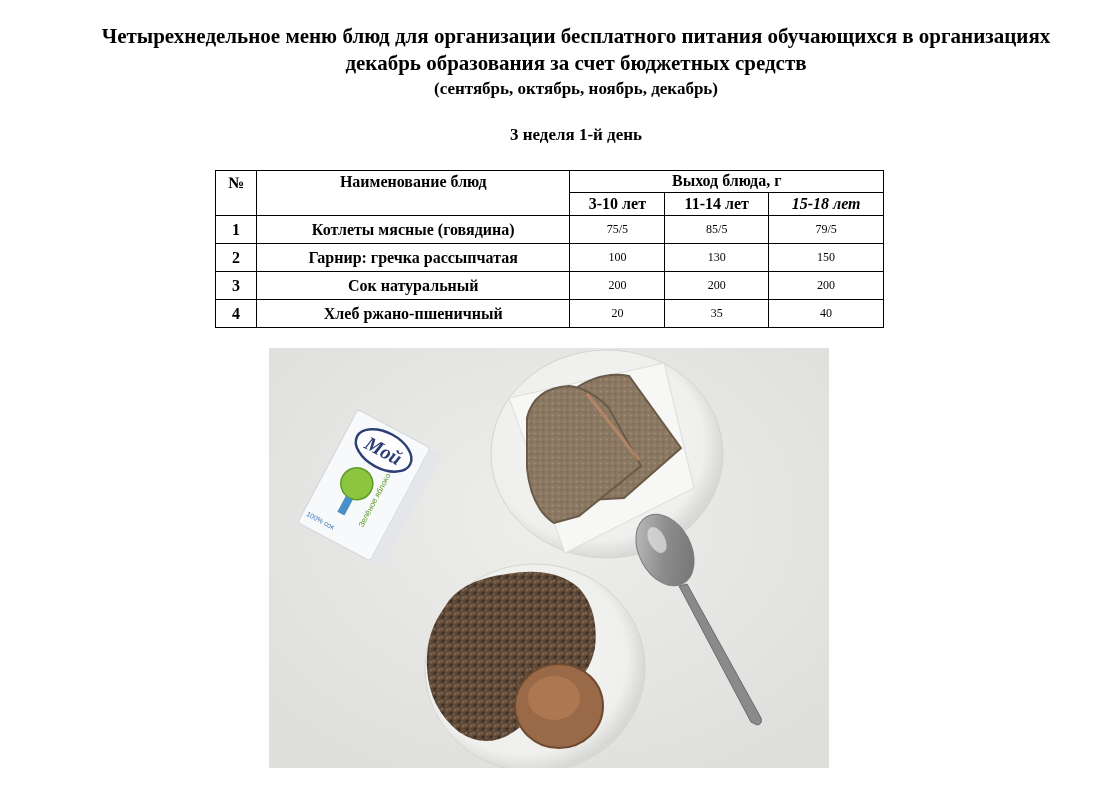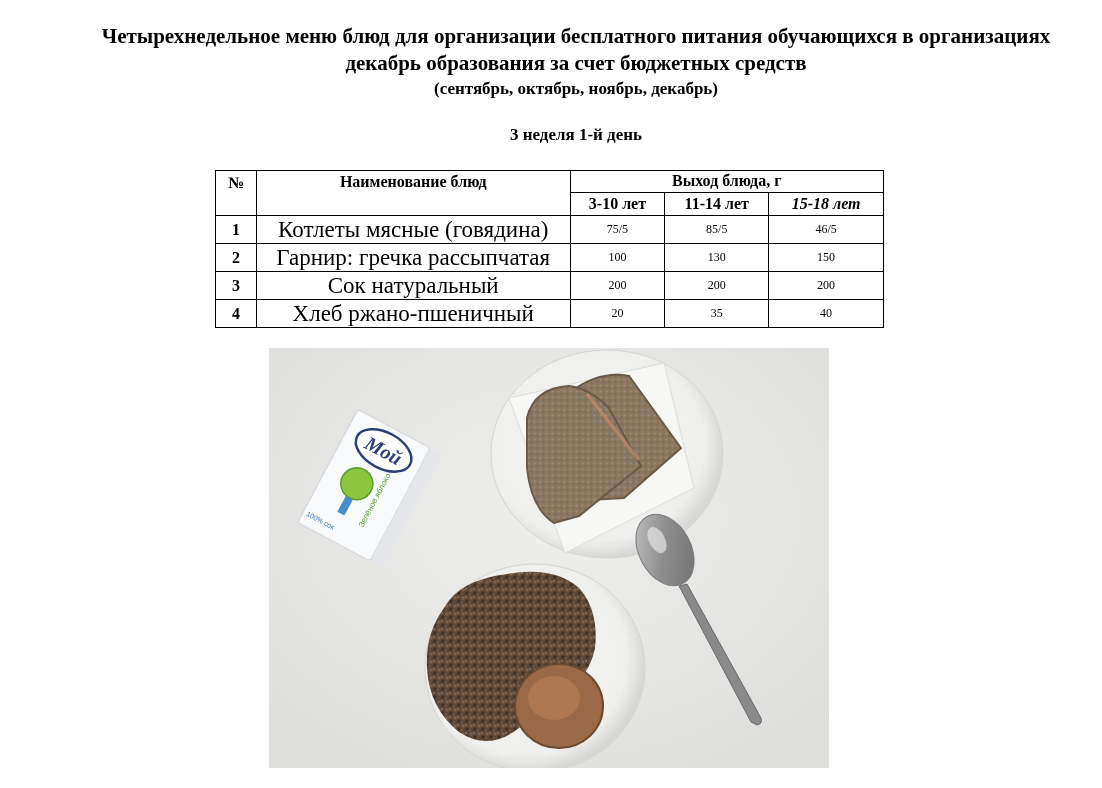--- a/index.html
+++ b/index.html
@@ -16,21 +16,21 @@
     table.menu td, table.menu th { border: 1px solid #000; padding: 0; text-align: center;
                  vertical-align: middle; }
     table.menu th { font-weight: bold; font-size: 16px; }
     .h-no { width: 40px; height: 41px; vertical-align: top !important; font-size: 16px !important; padding-top: 3px !important; }
     .h-name { width: 313px; vertical-align: top !important; padding-top: 2px !important; }
     .h-out { height: 19px; }
     .h-age { height: 20px; width: 94px; }
     .h-age.a2 { width: 103px; }
     .h-age.a3 { width: 114px; font-style: italic; }
     td.num { font-weight: bold; font-size: 16px; height: 27px; }
-    td.name { font-size: 23px; }
+    td.name { font-size: 16px; font-weight: bold; }
     td.val { font-size: 12px; }
 
     .photo { position: absolute; left: 269px; top: 348px; width: 560px; height: 420px; overflow: hidden;
              background: #e9e9e8; }
   </style>
 </head>
 <body>
 
 <div class="title t1">Четырехнедельное меню блюд для организации бесплатного питания обучающихся в организациях</div>
 <div class="title t2">декабрь образования за счет бюджетных средств</div>
@@ -47,21 +47,21 @@
   <tr>
     <th class="h-age a1">3-10 лет</th>
     <th class="h-age a2">11-14 лет</th>
     <th class="h-age a3">15-18 лет</th>
   </tr>
   <tr>
     <td class="num">1</td>
     <td class="name">Котлеты мясные (говядина)</td>
     <td class="val">75/5</td>
     <td class="val">85/5</td>
-    <td class="val">46/5</td>
+    <td class="val">79/5</td>
   </tr>
   <tr>
     <td class="num">2</td>
     <td class="name">Гарнир: гречка рассыпчатая</td>
     <td class="val">100</td>
     <td class="val">130</td>
     <td class="val">150</td>
   </tr>
   <tr>
     <td class="num">3</td>

